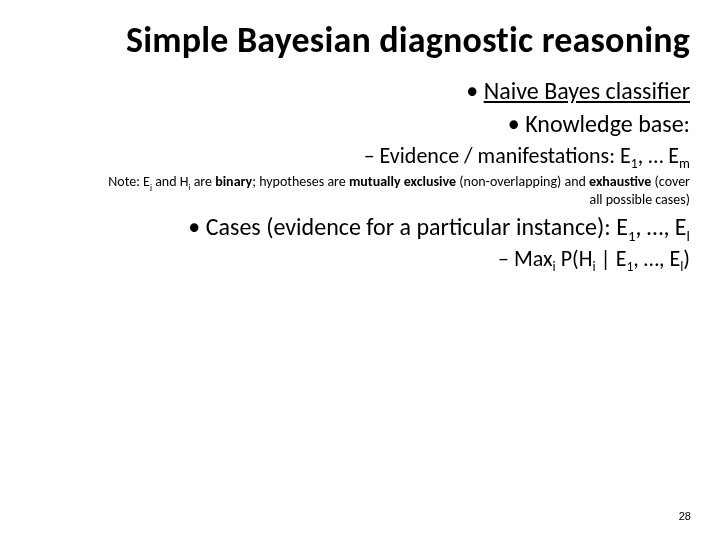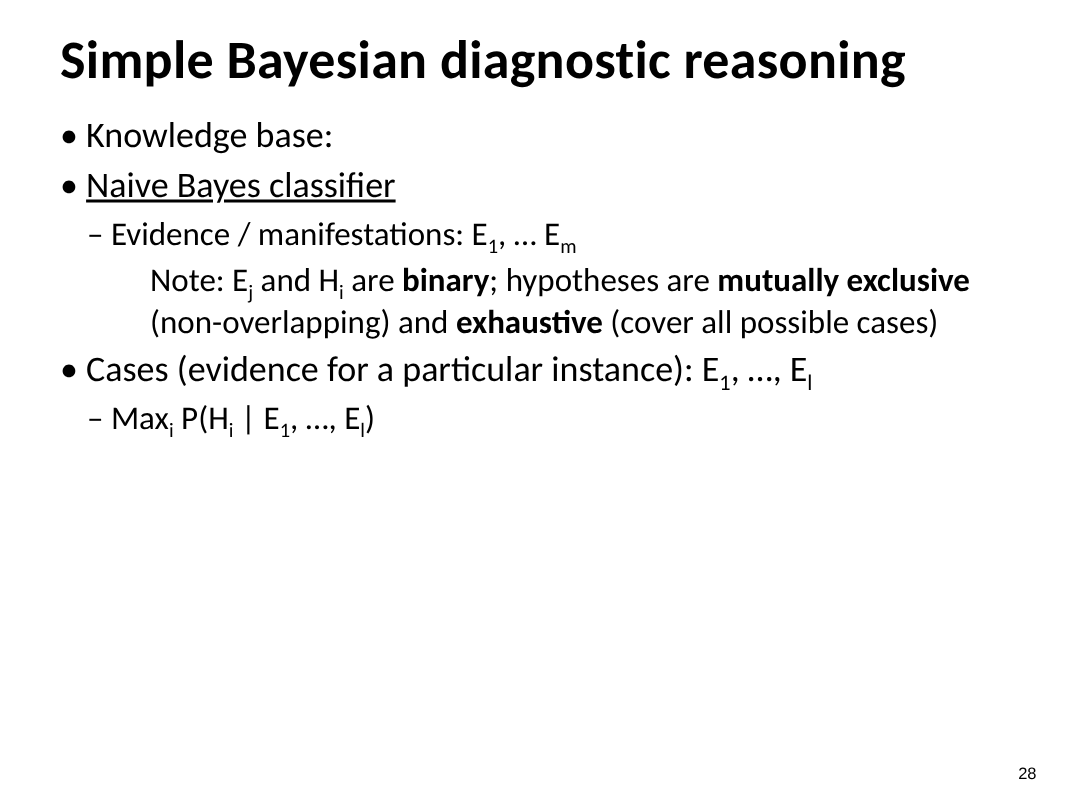--- a/index.html
+++ b/index.html
@@ -11,20 +11,21 @@
     font-family: Calibri, "Segoe UI", Arial, sans-serif;
     color: #000;
     overflow: hidden;
   }
   .slide {
     position: relative;
     width: 720px;
     height: 540px;
     box-sizing: border-box;
     padding: 18px 30px 0 40px;
+    text-align: right;
   }
   .title {
     font-size: 36px;
     font-weight: 700;
     letter-spacing: 0.2px;
     margin-bottom: 14px;
   }
   .l1 {
     font-size: 24px;
     margin: 4px 0 4px 0;
@@ -37,21 +38,21 @@
   .l2 {
     font-size: 22px;
     margin: 4px 0 4px 18px;
     padding-left: 18px;
     text-indent: -18px;
   }
   .l2::before {
     content: "– ";
   }
   .l3 {
-    font-size: 22px;
+    font-size: 14px;
     margin: 3px 0 3px 60px;
     line-height: 1.25;
   }
   .underline { text-decoration: underline; }
   .bold { font-weight: 700; }
   sub {
     font-size: 0.62em;
     vertical-align: sub;
     line-height: 0;
   }
@@ -65,25 +66,25 @@
   }
 </style>
 </head>
 <body>
 
 <div class="slide">
 
   <div class="title">Simple Bayesian diagnostic reasoning</div>
 
   <div class="l1">
-    <span>Knowledge base:</span>
+    <span class="underline">Naive Bayes classifier</span>
   </div>
 
   <div class="l1">
-    <span class="underline">Naive Bayes classifier</span>
+    <span>Knowledge base:</span>
   </div>
 
   <div class="l2">
     <span>Evidence / manifestations: E</span><sub>1</sub><span>, … E</span><sub>m</sub>
   </div>
 
 
   <div class="l3">
     <span>Note: E</span><sub>j</sub><span> and H</span><sub>i</sub><span> are </span><span class="bold">binary</span><span>; hypotheses are </span><span class="bold">mutually exclusive</span><span> (non-overlapping) and </span><span class="bold">exhaustive</span><span> (cover all possible cases)</span>
   </div>

